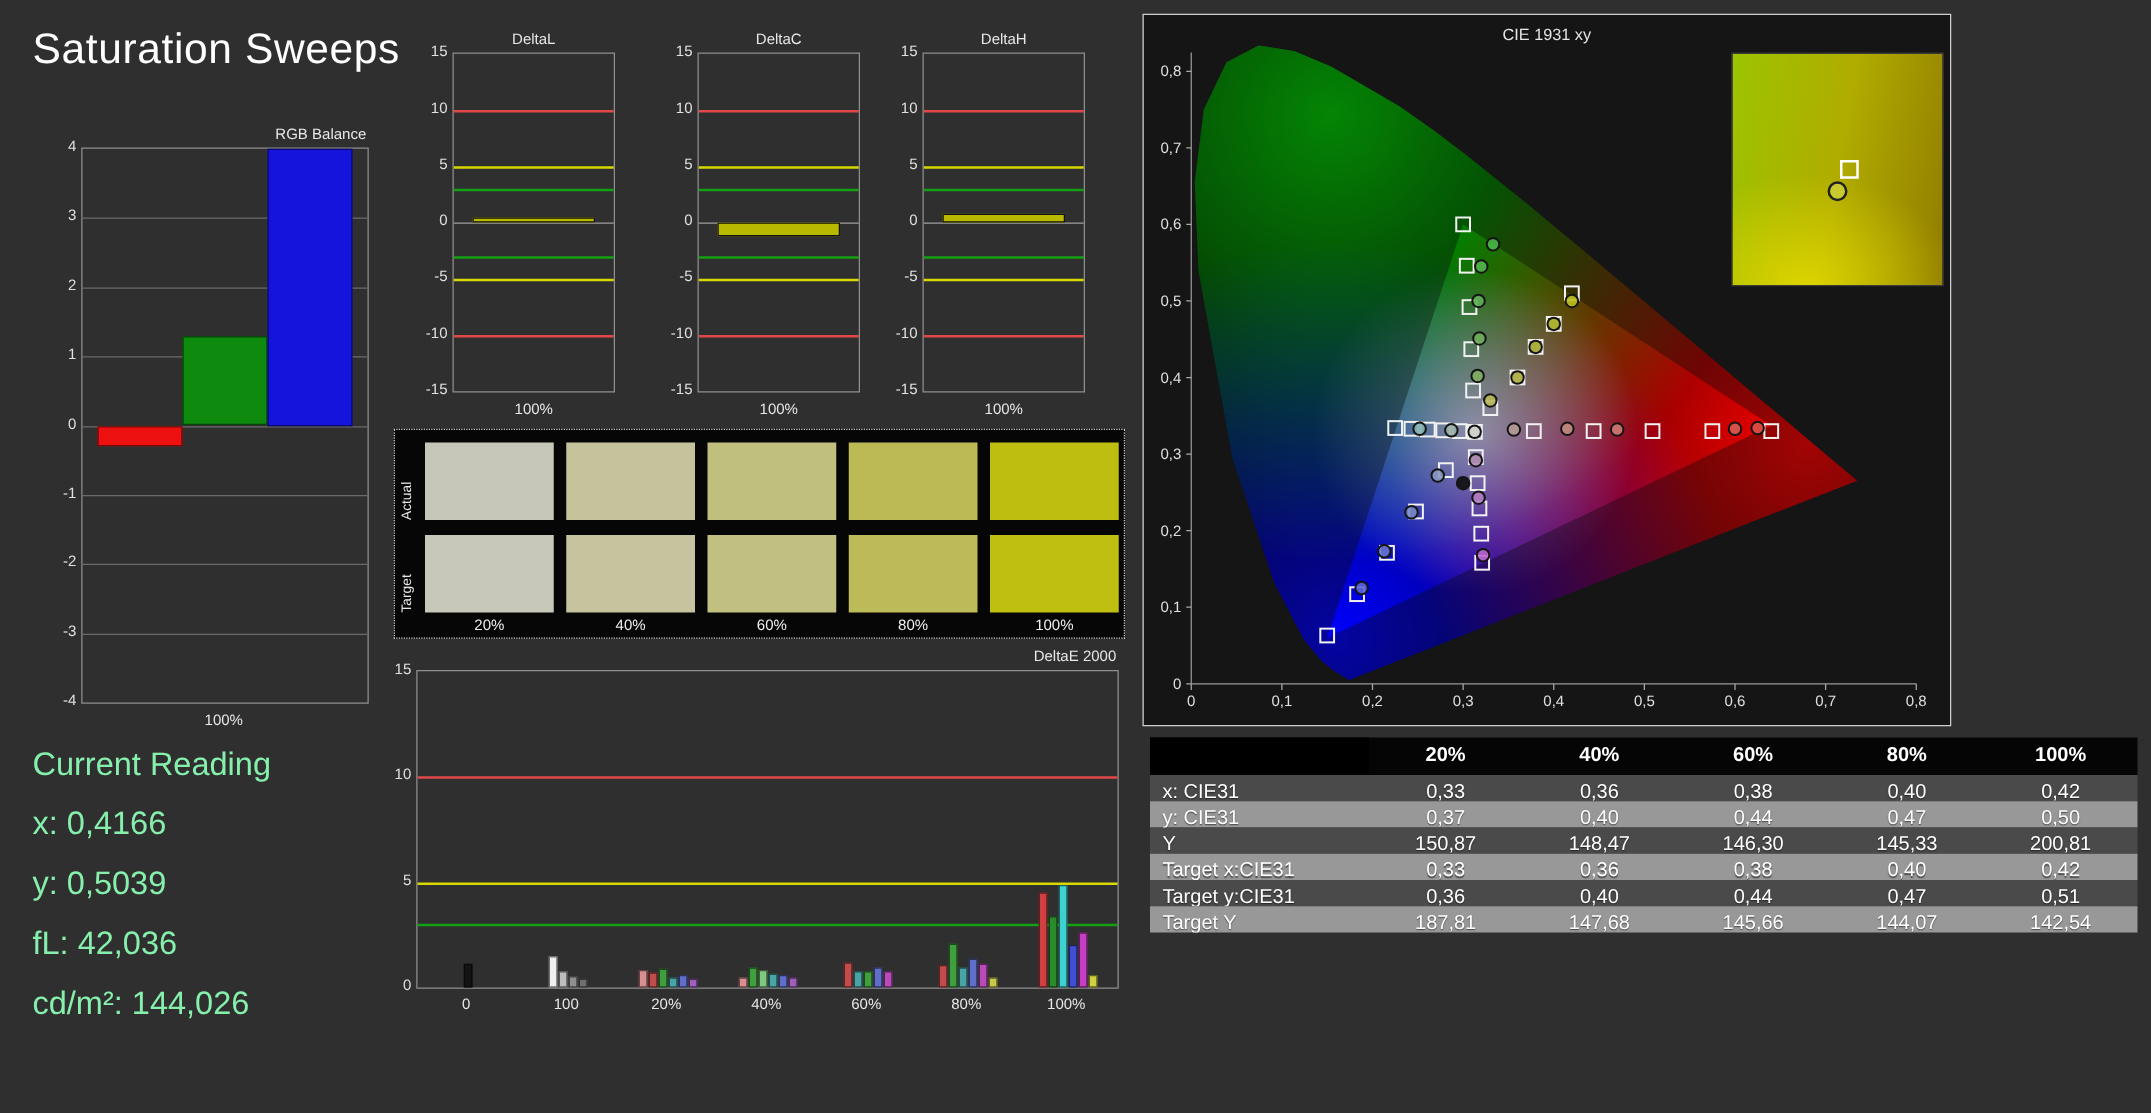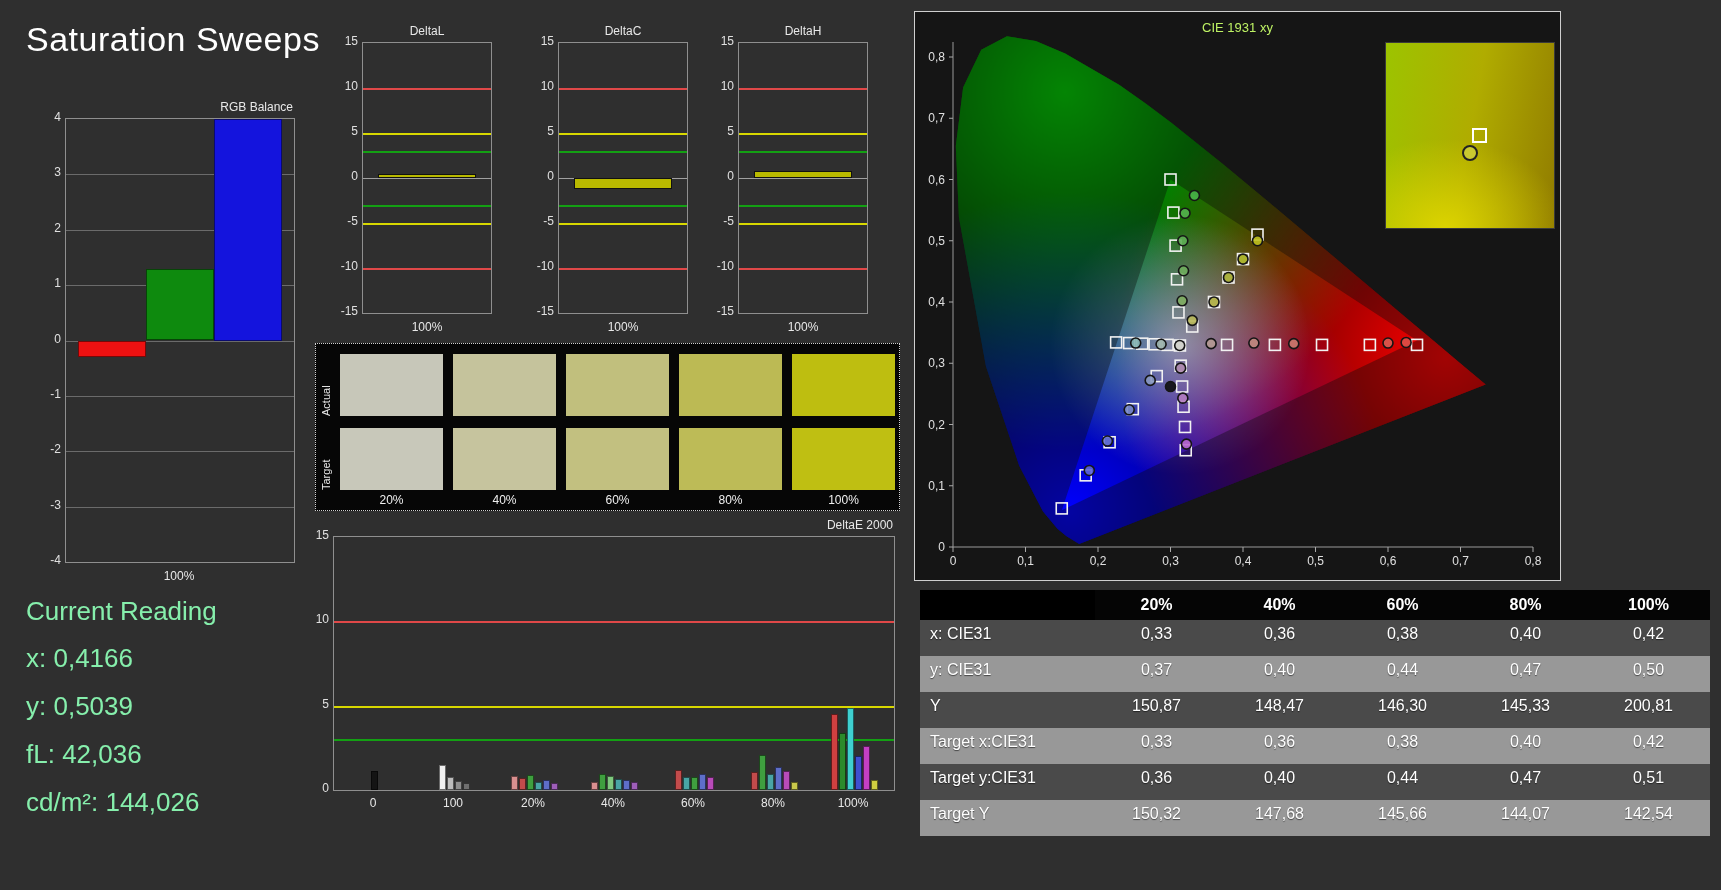--- a/index.html
+++ b/index.html
@@ -12,29 +12,29 @@
   #rgbXLabel{position:absolute;left:30px;top:469px;width:228px;text-align:center;font-size:12px;color:#e8e8e8}
   #currentReading{position:absolute;left:26px;top:596px;color:#86efac}
   #crTitle{font-size:26px;margin-bottom:16px}
   .cr-line{font-size:26px;margin-bottom:17px}
   #deltaCharts{position:absolute;left:0;top:0;width:910px;height:360px}
   #swatchPanel{position:absolute;left:315px;top:343px;width:585px;height:168px;background:#060606;border:1px dotted #d0d0d0;box-sizing:border-box}
   #deltaEChart{position:absolute;left:315px;top:518px;width:585px;height:305px}
   #deltaETitle{position:absolute;left:18px;top:0;width:560px}
   #deltaEPlot{position:absolute;left:18px;top:18px;width:560px;height:253px;border:1px solid #8f8f8f}
   #ciePanel{position:absolute;left:915px;top:12px;width:645px;height:568px;background:#151515;outline:1px solid #cfcfcf}
-  #cieTitle{position:absolute;left:0;top:8px;width:100%;text-align:center;font-size:13px;color:#bef264;z-index:3}
+  #cieTitle{position:absolute;left:0;top:8px;width:100%;text-align:center;font-size:13px;color:#e5e5e5;z-index:3}
   #cieSvg{position:absolute;left:0;top:0}
   #cieInset{position:absolute;left:470px;top:30px;width:168px;height:185px;z-index:4;border:1px solid #3a3a3a;
     background-image:radial-gradient(120% 80% at 35% 100%, rgba(228,218,0,.85), rgba(228,218,0,0) 60%),
                      linear-gradient(100deg,#9cc400 0%,#b0ac00 50%,#917c00 100%)}
   .inset-circle{position:absolute;width:12px;height:12px;border-radius:50%;border:2px solid #222}
   .inset-square{position:absolute;width:11px;height:11px;border:2px solid #fff;background:transparent}
   #measTable{position:absolute;left:920px;top:590px;width:790px;color:#fff;font-size:16px}
-  .trow{display:grid;grid-template-columns:175px repeat(5,1fr);height:36px;line-height:28px}
+  .trow{display:grid;grid-template-columns:175px repeat(5,1fr);height:21px;line-height:28px}
   .trow-header{height:30px;line-height:30px;background:#050505;font-weight:bold}
   .tcell{padding-left:10px;text-shadow:0 1px 1px rgba(0,0,0,.55);white-space:nowrap;overflow:hidden}
   .tval{text-align:center;padding-left:0}
   .row-dark{background:#4a4a4a}
   .row-light{background:#989898}
 </style>
 </head>
 <body>
 
 <h1 id="pageTitle">Saturation Sweeps</h1>
@@ -395,19 +395,19 @@
     <div class="trow row-dark">
       <div class="tcell">Target y:CIE31</div>
       <div class="tcell tval">0,36</div>
       <div class="tcell tval">0,40</div>
       <div class="tcell tval">0,44</div>
       <div class="tcell tval">0,47</div>
       <div class="tcell tval">0,51</div>
     </div>
     <div class="trow row-light">
       <div class="tcell">Target Y</div>
-      <div class="tcell tval">150,32</div>
+      <div class="tcell tval">187,81</div>
       <div class="tcell tval">147,68</div>
       <div class="tcell tval">145,66</div>
       <div class="tcell tval">144,07</div>
       <div class="tcell tval">142,54</div>
     </div>
   </div>
 
 </body></html>

